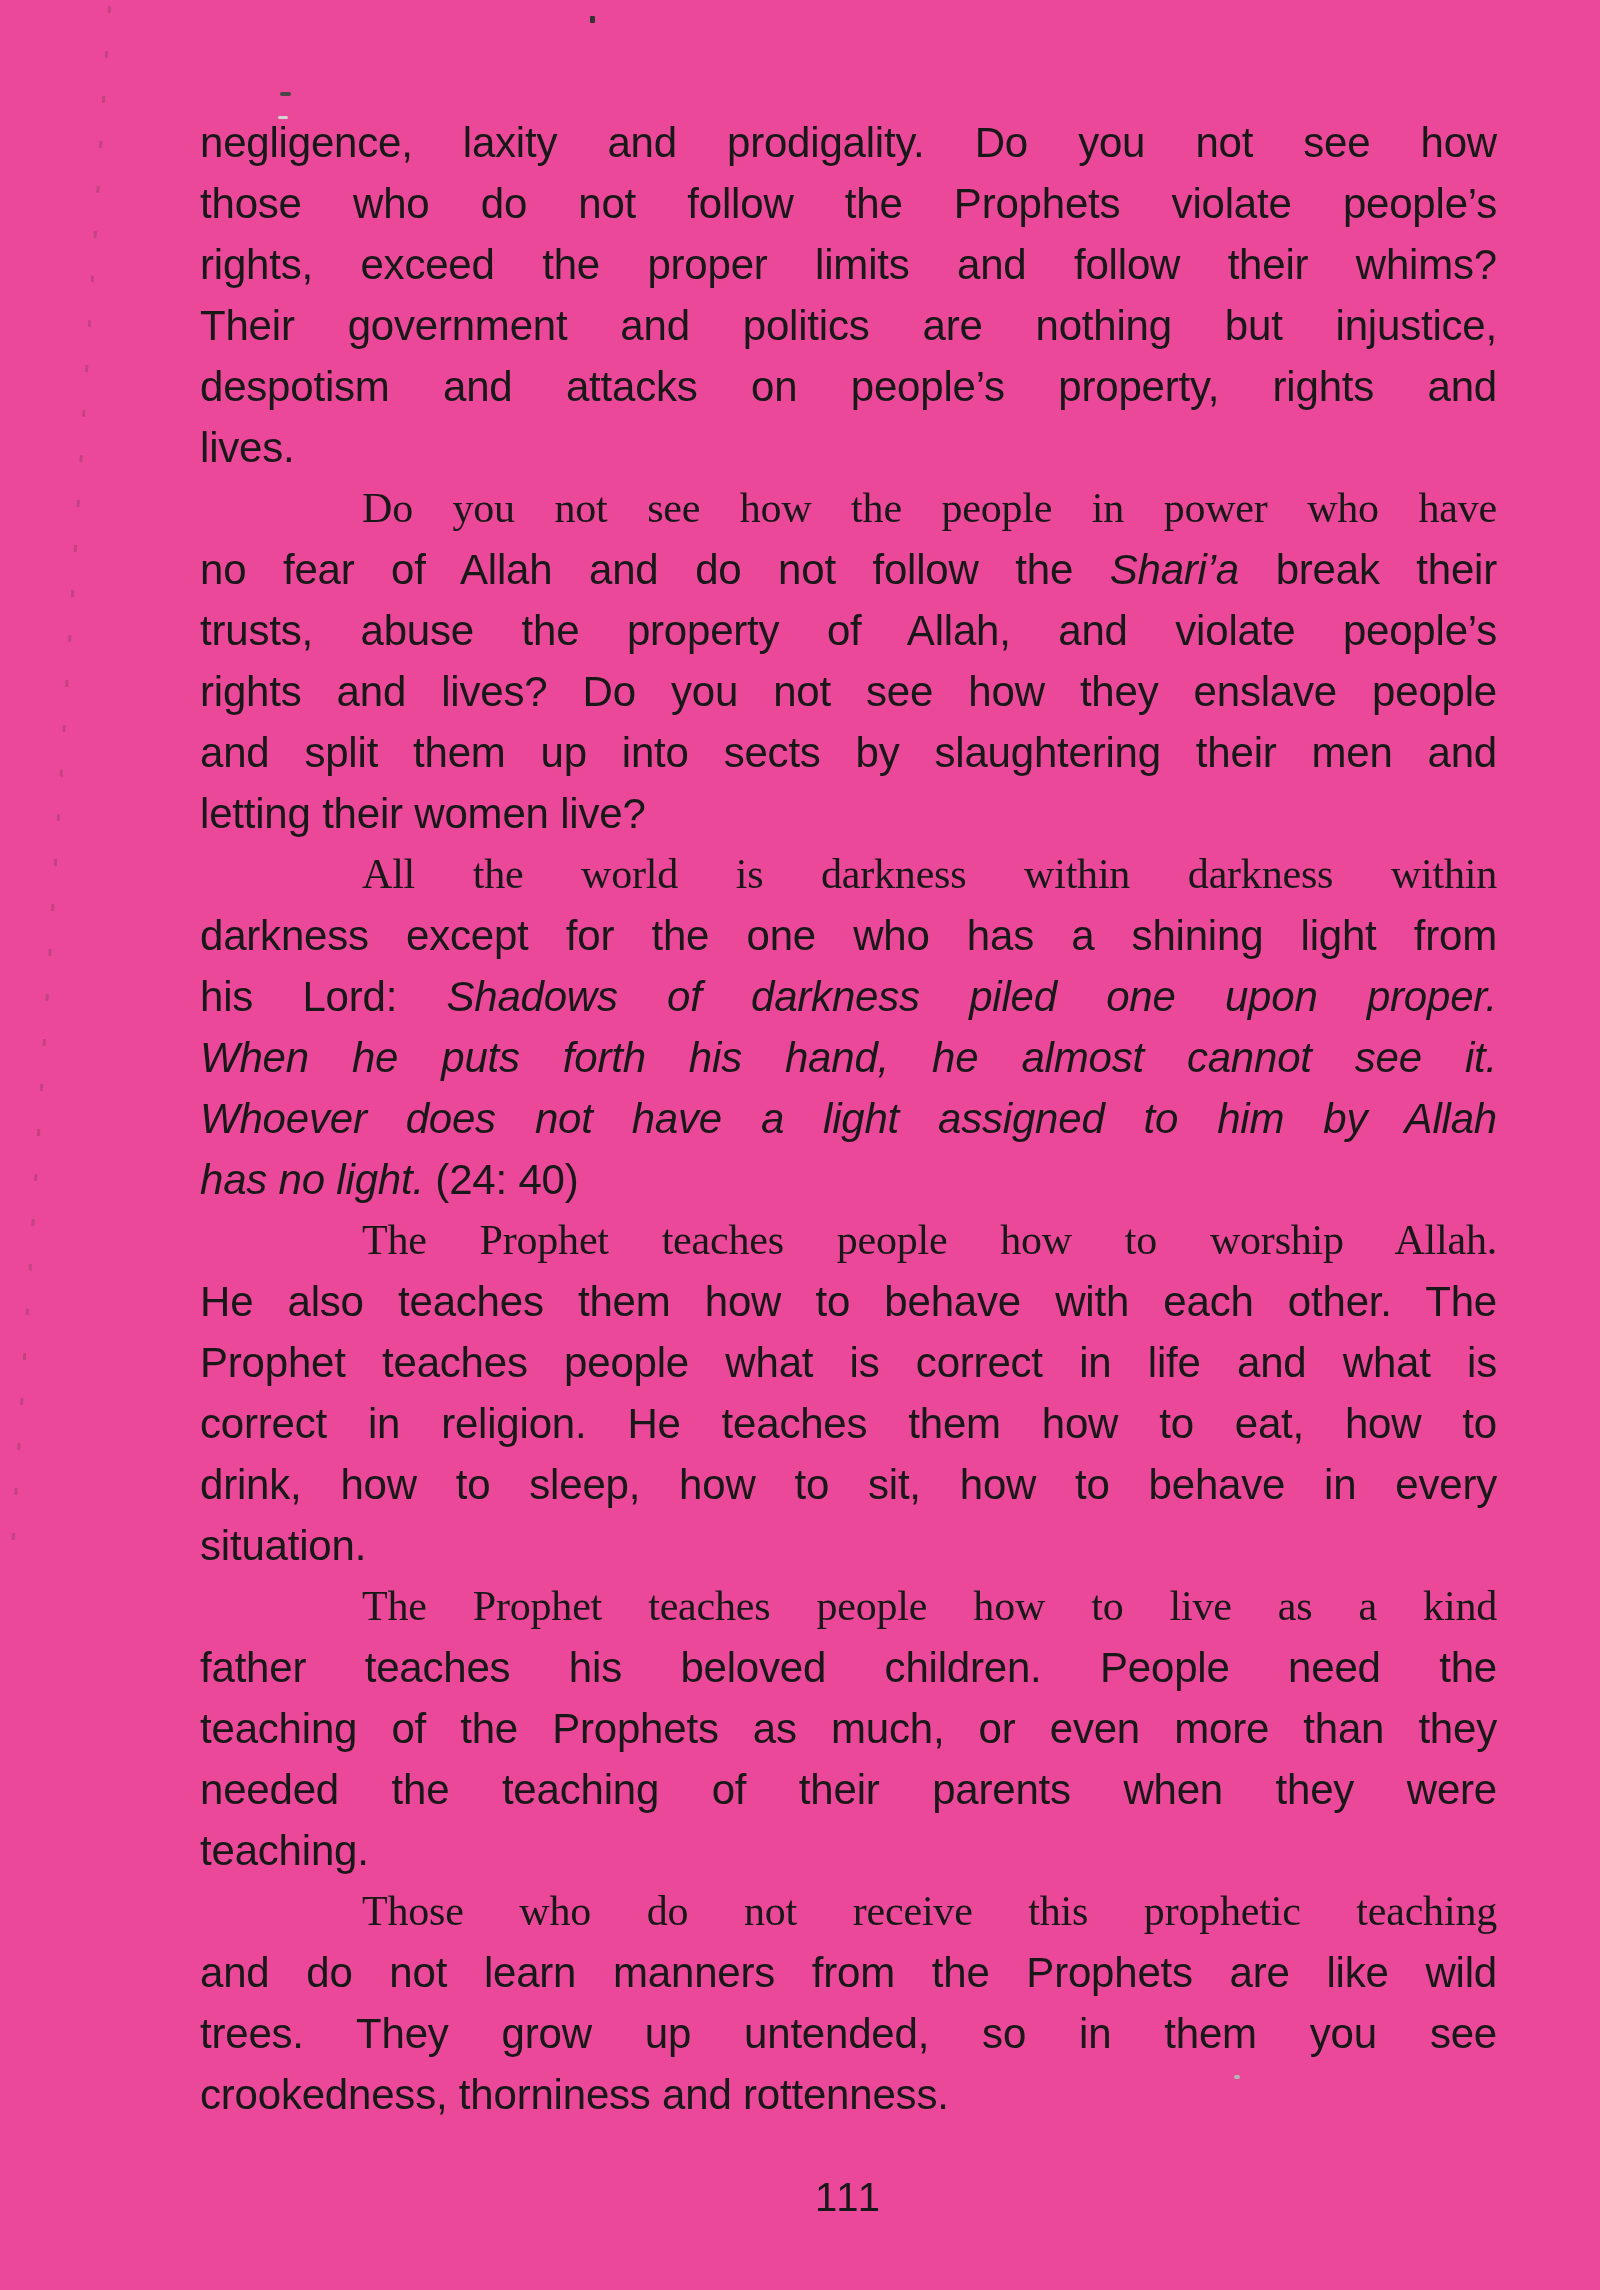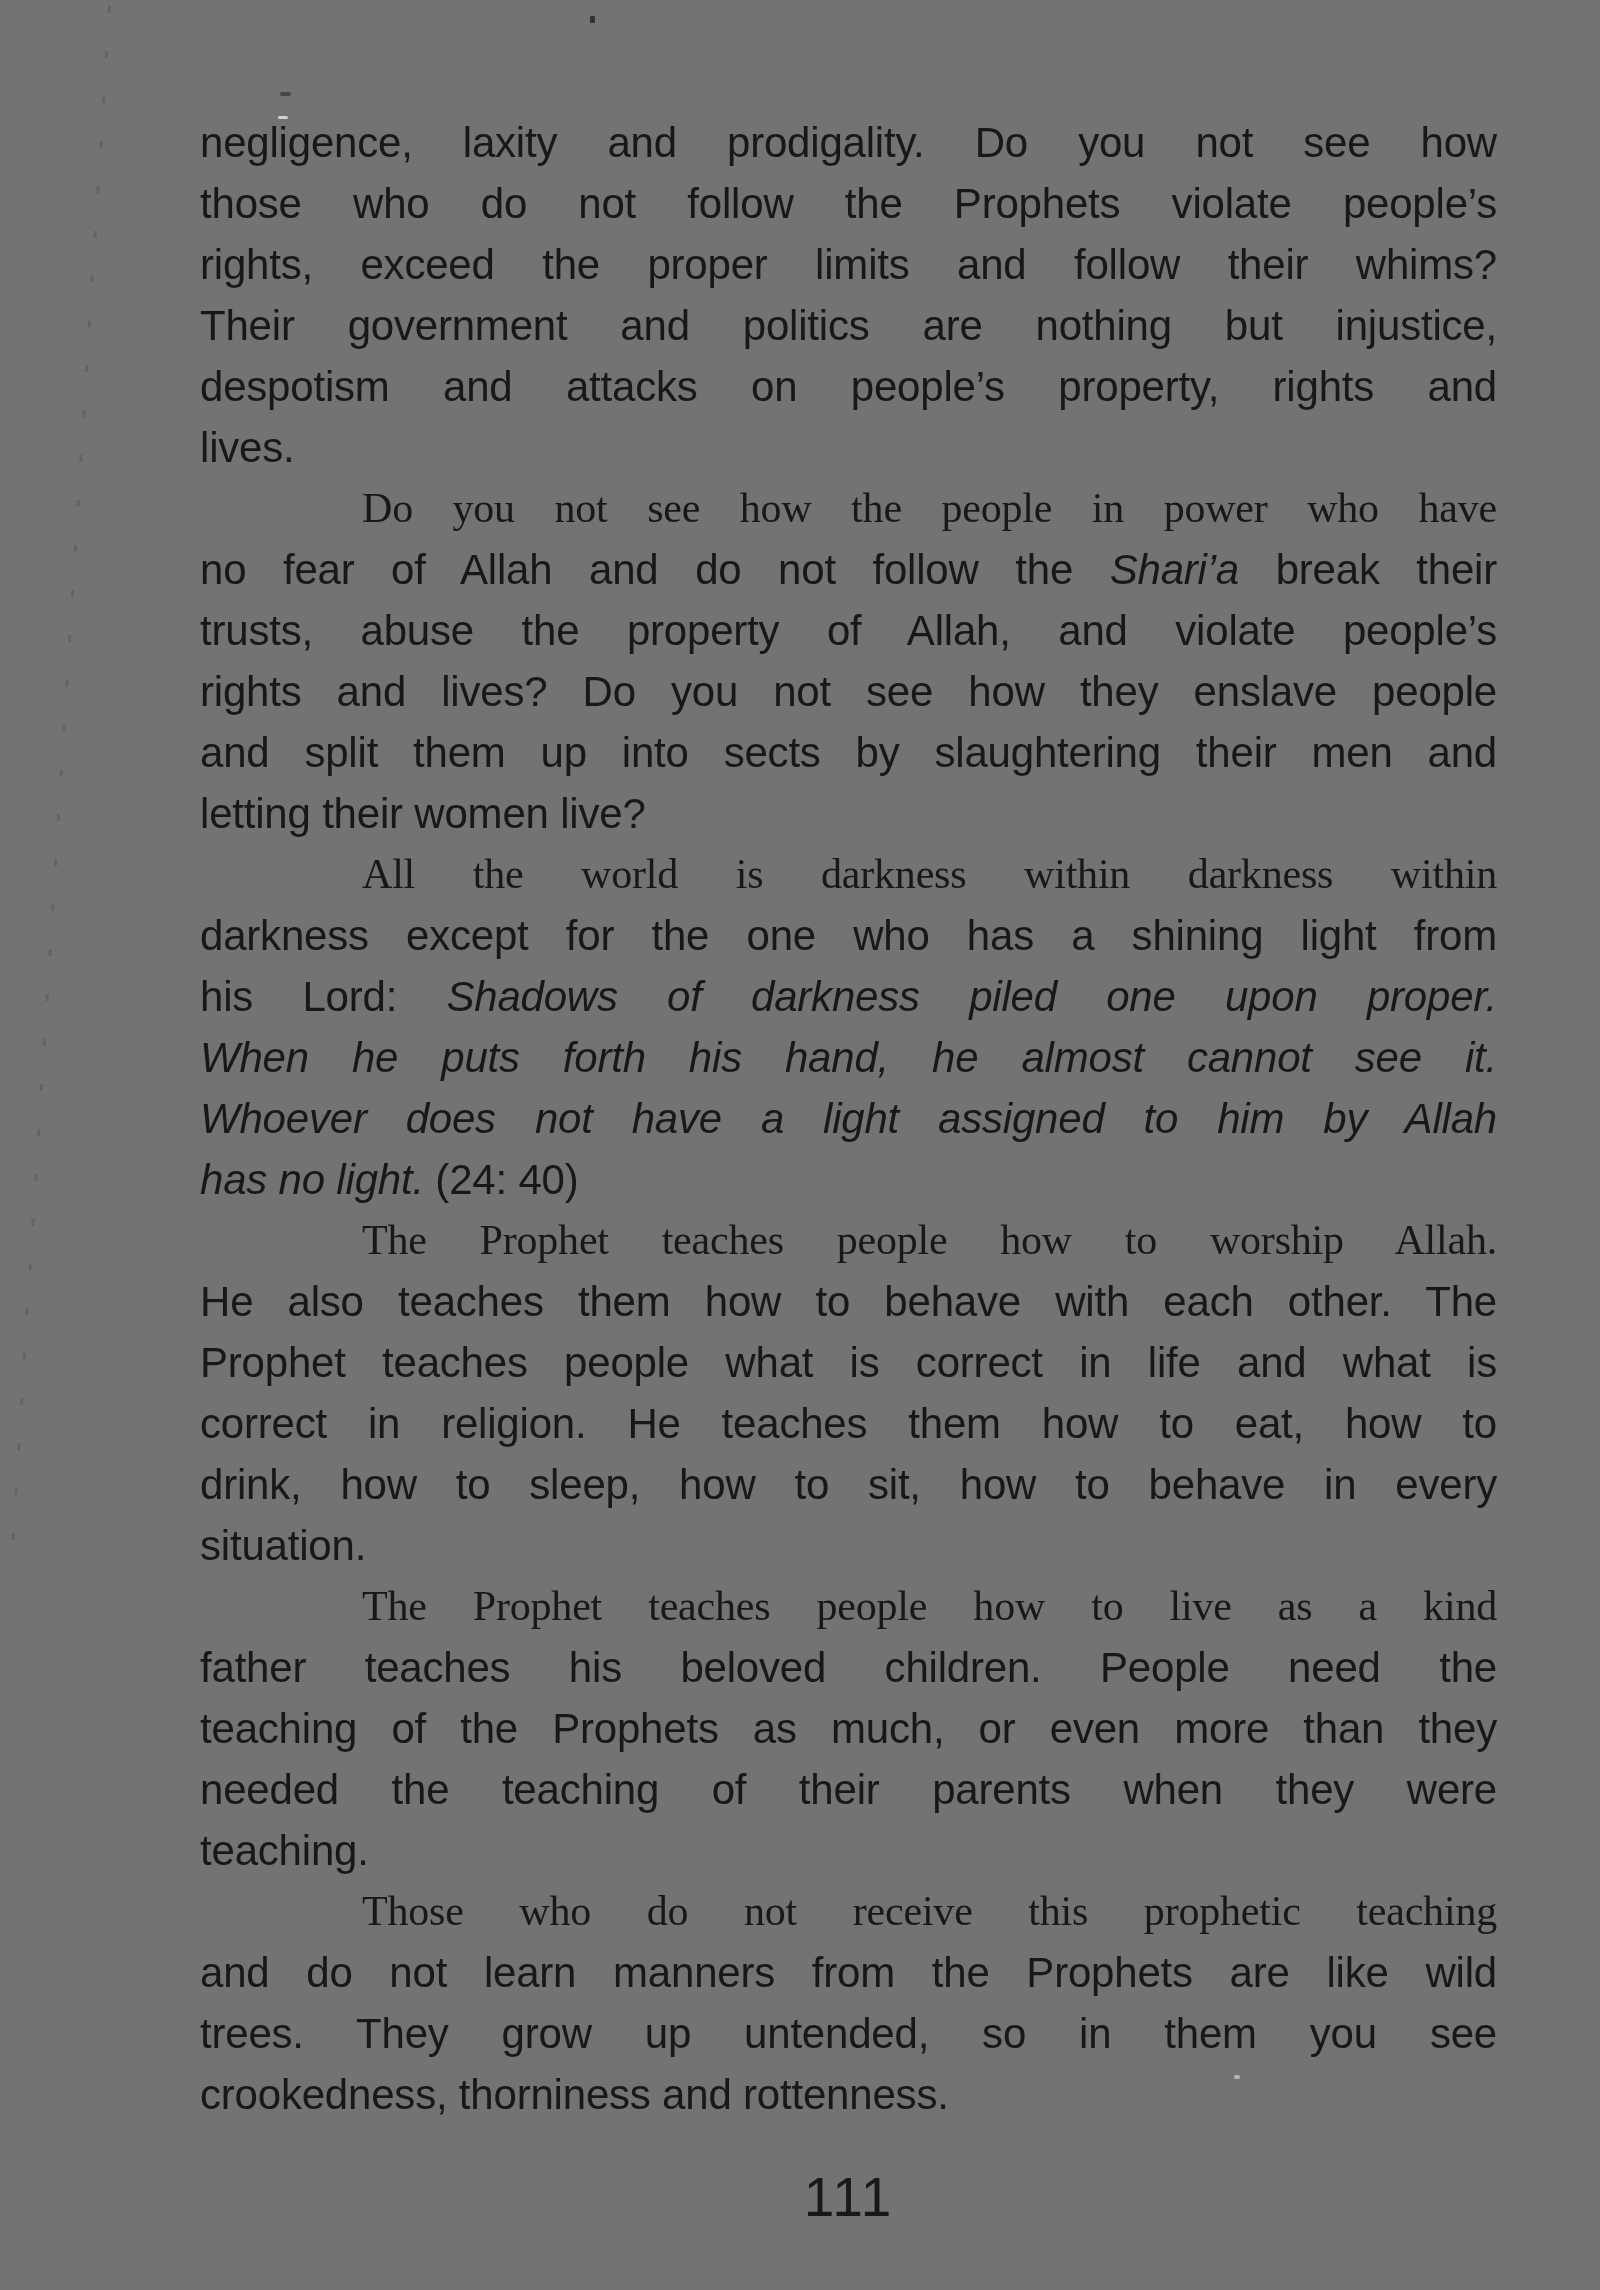--- a/index.html
+++ b/index.html
@@ -13,21 +13,21 @@
     position: relative;
     font-family: "Liberation Sans", sans-serif;
     color: #181818;
     overflow: hidden;
   }
   .page {
     position: absolute;
     left: 0; top: 0;
     width: 1601px;
     height: 2290px;
-    background: #737373;
+    background: #ec4899;
     overflow: hidden;
   }
   
   .text-block {
     position: absolute;
     left: 200px;
     top: 112px;
     width: 1297px;
     font-size: 42px;
     line-height: 61px;
@@ -45,21 +45,21 @@
     text-align-last: left;
   }
   .line i { font-style: italic; }
   
   .page-number {
     position: absolute;
     left: 200px;
     top: 2167px;
     width: 1297px;
     text-align: center;
-    font-size: 55px;
+    font-size: 40px;
     line-height: 61px;
     letter-spacing: 2px;
   }
   
   .scan-trail {
     position: absolute;
     left: 108px;
     top: 5.9px;
     width: 3px;
     height: 1537px;

